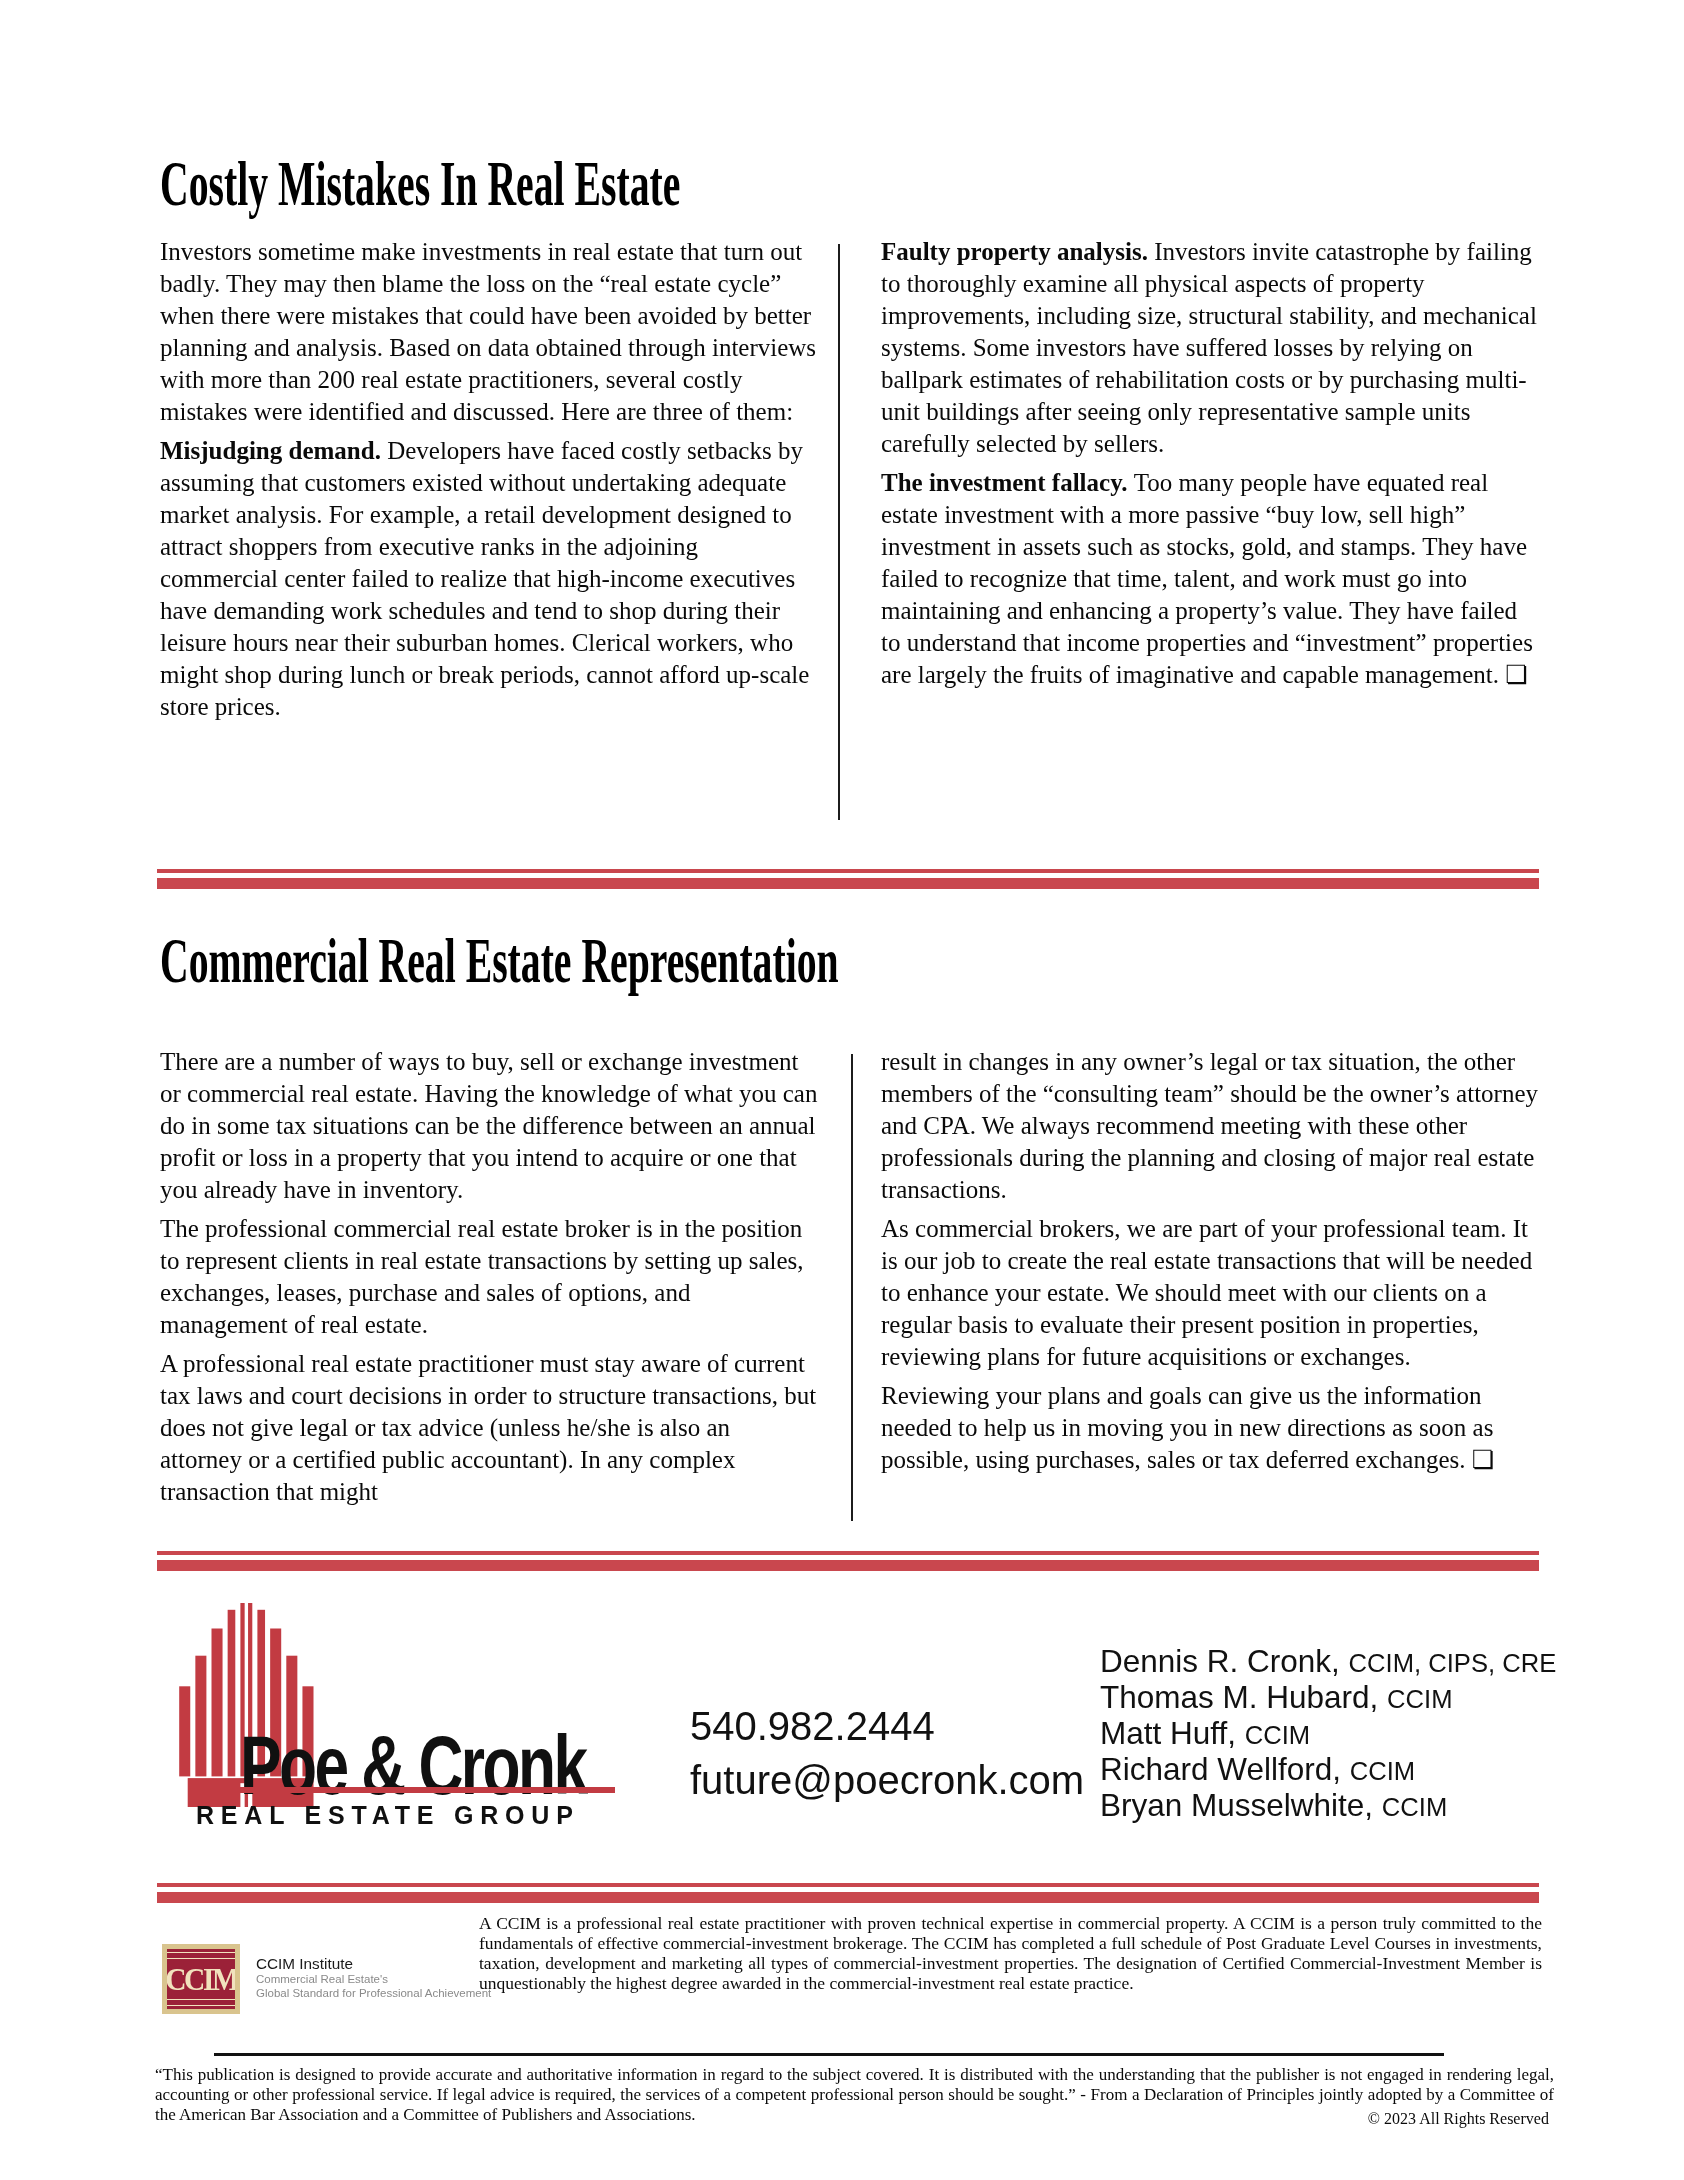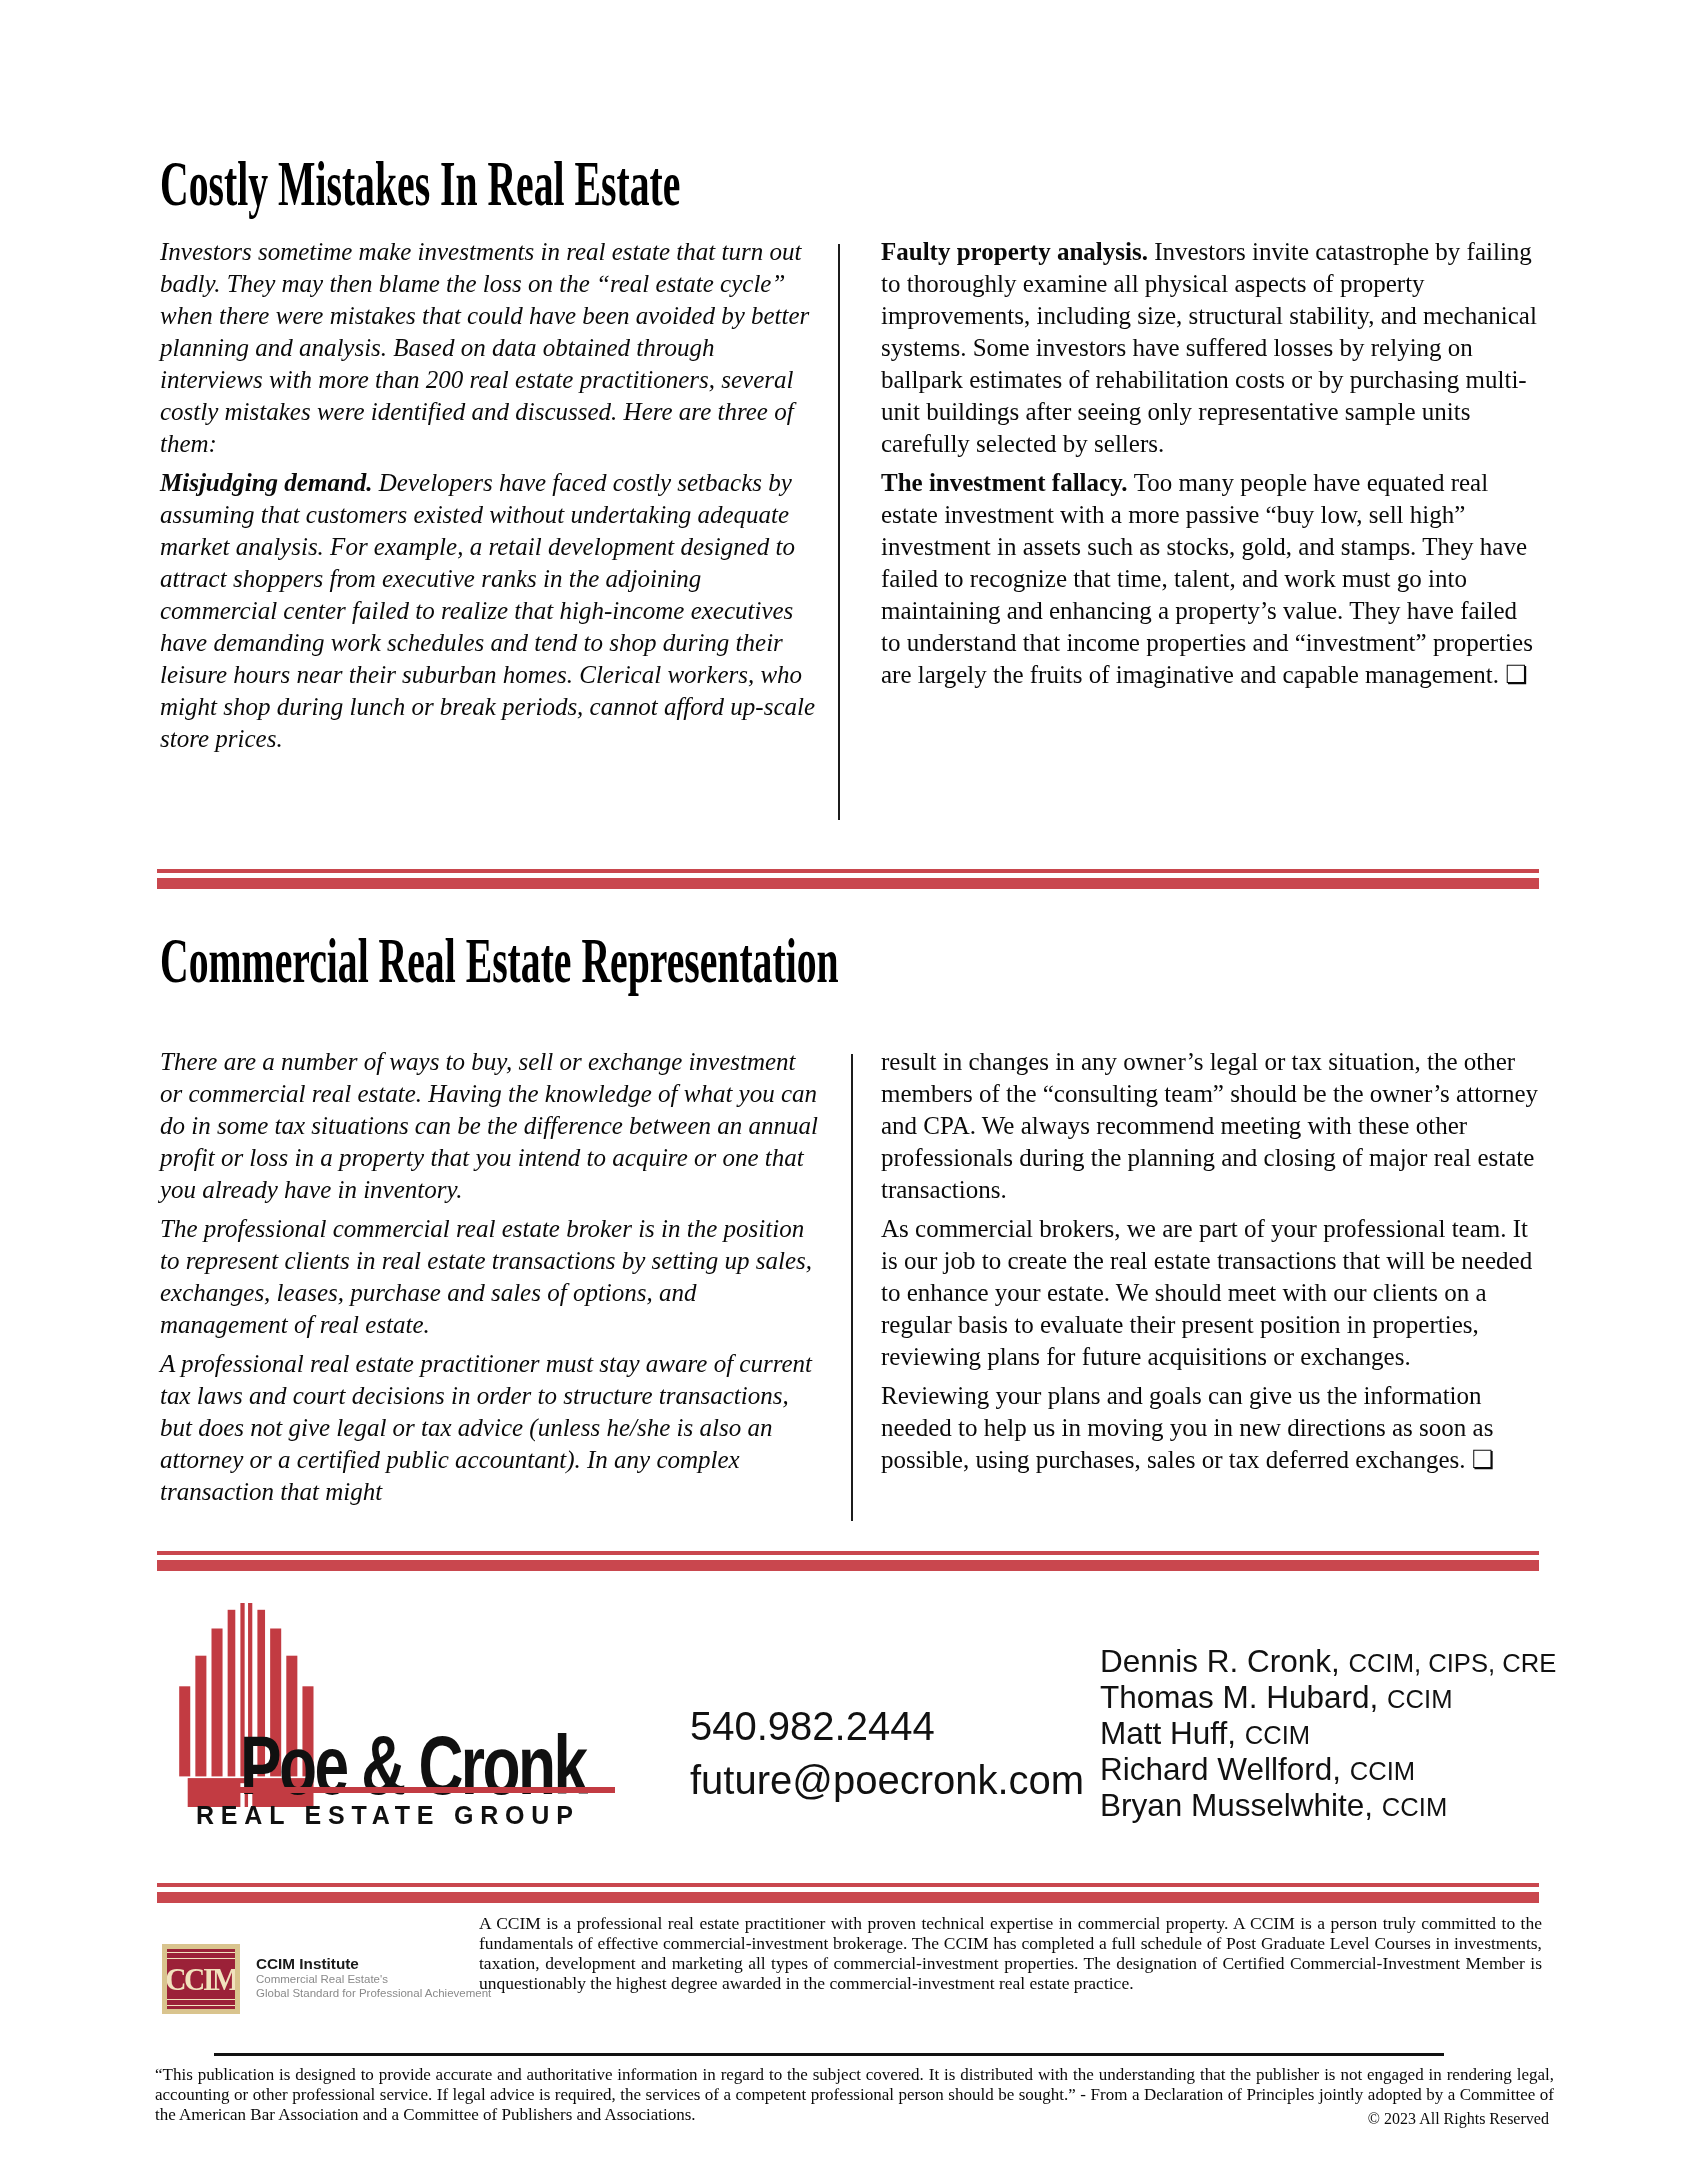--- a/index.html
+++ b/index.html
@@ -16,21 +16,21 @@
   }
   #title1{ top:153px; }
   #title2{ top:930px; }
   
   .article{ position:absolute; left:160px; width:1382px; font-size:25px; line-height:32px; }
   #article1{ top:236px; height:606px; }
   #article2{ top:1010px; height:494px;margin-top:36px; }
   .article p{ margin:0 0 6.8px 0; }
   .article b{ font-weight:bold; }
   .col{ position:absolute; top:0; }
-  .col-left{ left:0; width:658px;font-style:italic; }
+  .col-left{ left:0; width:658px; }
   .col-right{ left:721px; width:661px; }
   .divider{ position:absolute; width:0; border-left:2.6px solid #1c1c1c; }
   #article1 .divider{ left:678px; top:7.7px; height:576px; }
   #article2 .divider{ left:691px; top:7.7px; height:467px; }
   
   .sep{ position:absolute; left:157px; width:1382px; }
   #sep1{ top:869px; } #sep2{ top:1551px; } #sep3{ top:1883px; }
   .sep-thin{ height:4.3px; background:var(--separator_red,#c9474e); }
   .sep-gap{ height:5.1px; }
   .sep-thick{ height:11px; background:var(--separator_red,#c9474e); }
@@ -57,21 +57,21 @@
     display:flex; align-items:center; justify-content:center; overflow:hidden;
   }
   .badge-stripe{ position:absolute; left:0; right:0; height:5.1px;
     border-top:1.7px solid var(--ccim_cream,#f1e2bd); border-bottom:1.7px solid var(--ccim_cream,#f1e2bd); }
   .badge-stripe.top{ top:2.6px; } .badge-stripe.bottom{ bottom:2.6px; }
   .badge-text{
     font-family:"Liberation Serif","DejaVu Serif",serif; font-weight:bold; font-size:32px;
     color:var(--ccim_cream,#f1e2bd); letter-spacing:-2.6px; transform:scaleX(0.92); line-height:1;
   }
   .institute{ position:absolute; left:256px; top:1954px; font-family:"Liberation Sans","DejaVu Sans",sans-serif; }
-  .institute-name{ font-size:15.3px; font-weight:bold; color:#1a1a1a; line-height:19px; }
+  .institute-name{ font-size:15.3px; font-weight:normal; color:#1a1a1a; line-height:19px; }
   .institute-tag{ font-size:11.5px; color:#8a8a8a; line-height:13.6px; }
   .ccim-desc{ position:absolute; left:479px; top:1913px; width:1063px;
               font-size:17.5px; line-height:20px; text-align:justify; color:#0a0a0a; }
   
   .black-rule{ position:absolute; left:214px; top:2053px; width:1230px; height:3.4px; background:#111; }
   .disclaimer{ position:absolute; left:155px; top:2065px; width:1399px;
                font-size:17px; line-height:20px; text-align:justify; color:#0a0a0a; }
   .copyright{ position:absolute; right:5.1px; top:44px; font-size:16px; }
 </style>
 </head>

